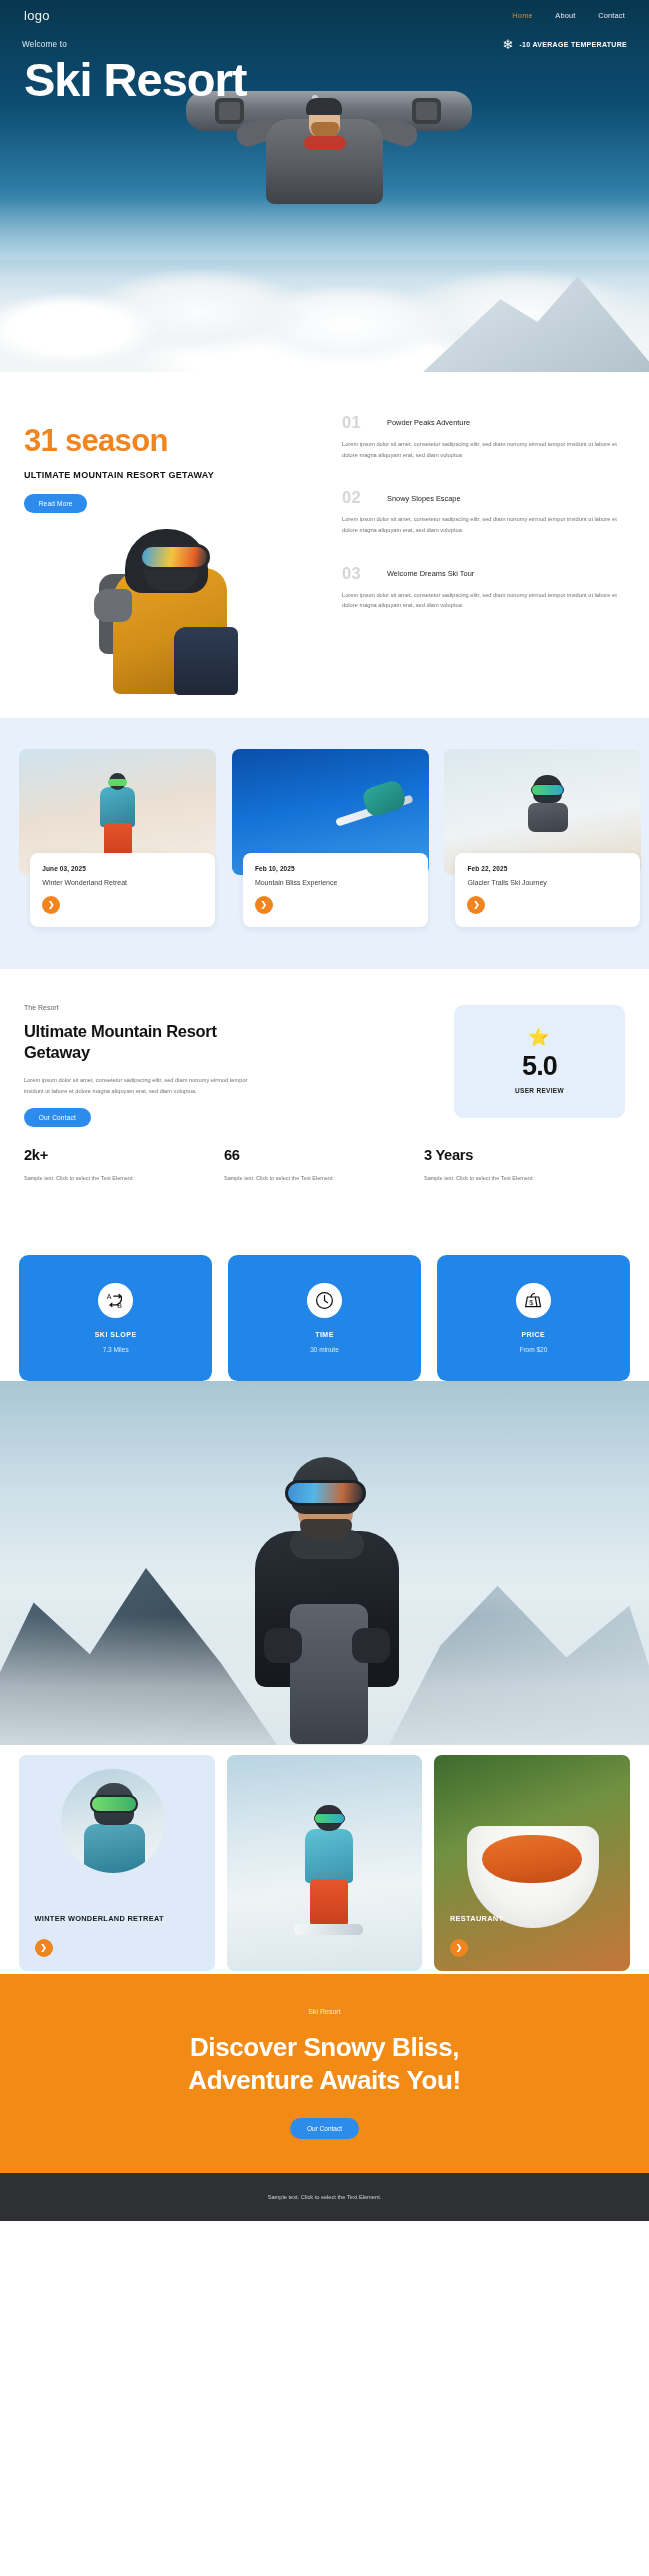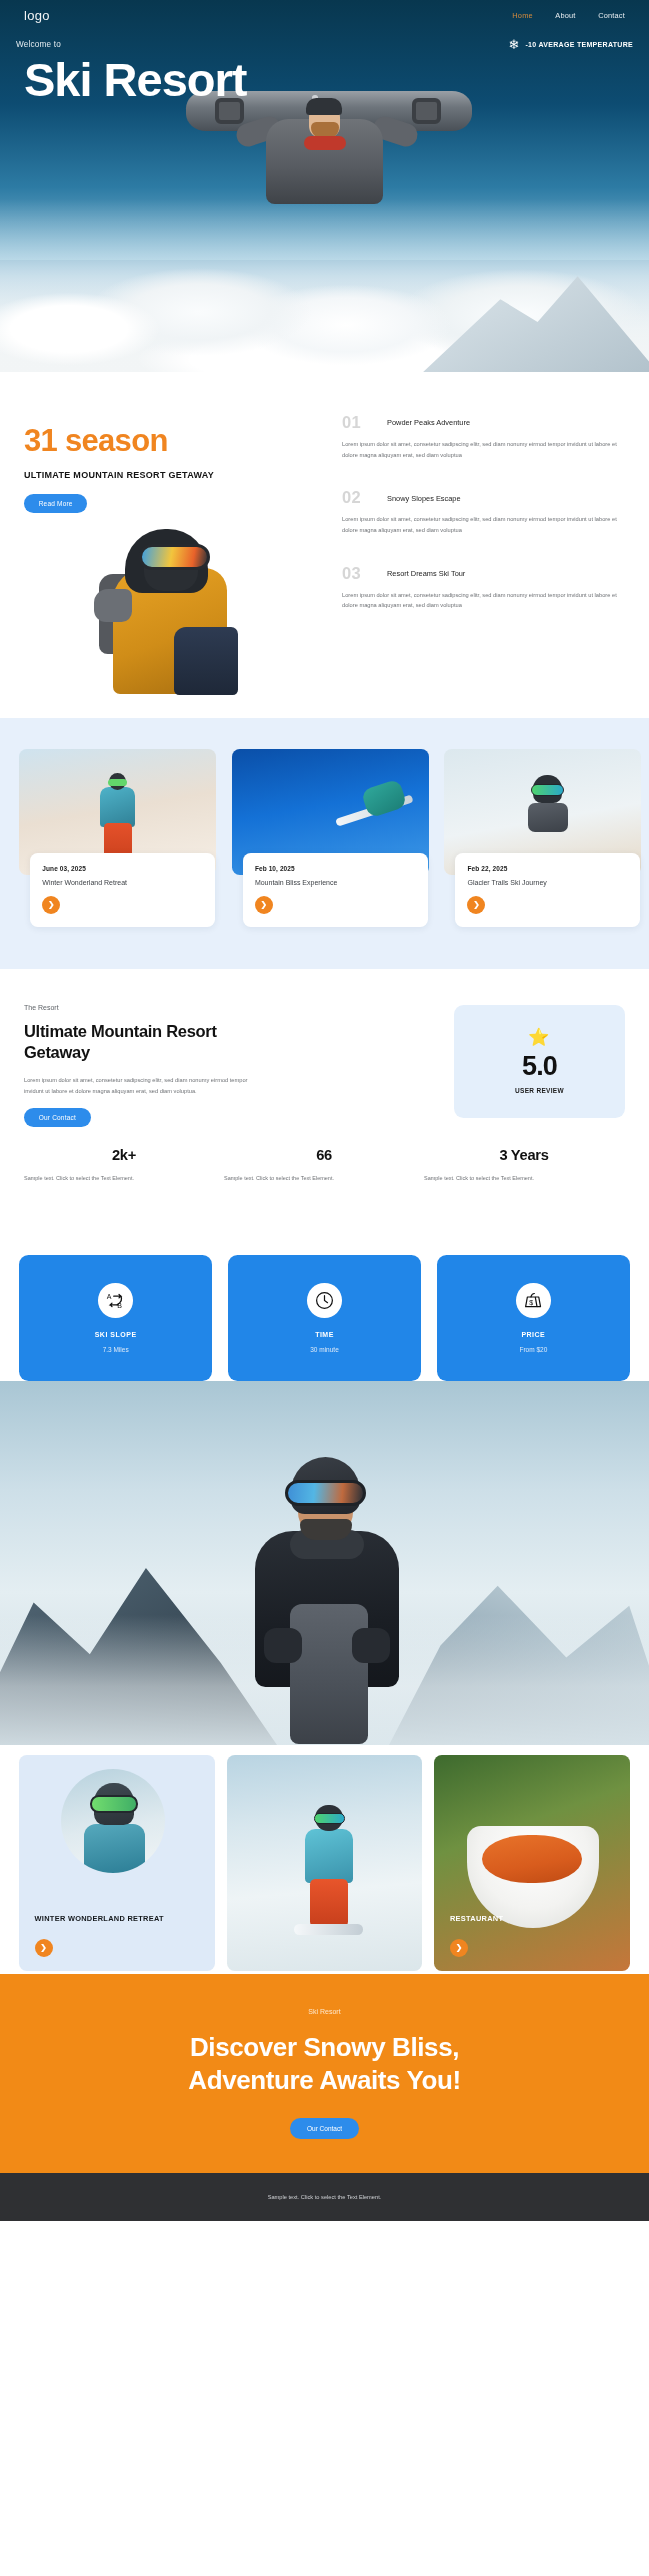--- a/index.html
+++ b/index.html
@@ -43,21 +43,21 @@
     padding:0 24px; z-index:6;
   }
   .logo { color:#fff; font-size:13px; letter-spacing:0.3px; opacity:.95; font-weight:400; }
   .nav { display:flex; gap:22.5px; }
   .nav a { font-size:7.4px; color:#e9eef2; text-decoration:none; letter-spacing:0.2px; }
   .nav a.active { color:#d68b3c; }
 
   .hero-top {
     position:absolute; left:0; top:38px; width:649px;
     display:flex; align-items:center; justify-content:space-between;
-    padding:0 16px; z-index:6;
+    padding:0 22px; z-index:6;
   }
   .welcome { color:#e4ecf1; font-size:8.2px; letter-spacing:0.2px; }
   .temp-wrap { display:flex; align-items:center; gap:6px; }
   .snowflake { color:#fff; font-size:13px; line-height:1; }
   .temp-text { color:#fff; font-size:7px; font-weight:700; letter-spacing:0.3px; }
 
   .hero-title {
     position:absolute; left:24px; top:55px;
     font-size:47px; font-weight:700; color:#fff;
     letter-spacing:-1px; z-index:5; line-height:1.05;
@@ -250,21 +250,21 @@
     position:absolute; right:24px; top:36px; width:171px; height:113px;
     background:#E4EFFB; border-radius:9.5px;
     display:flex; flex-direction:column; align-items:center; justify-content:center;
   }
   .star { font-size:17.3px; line-height:1; color:#F5B82E; }
   .review-score { margin-top:5.2px; font-size:27px; font-weight:700; color:#111; letter-spacing:-0.9px; }
   .review-label { margin-top:5.2px; font-size:6.5px; font-weight:700; color:#1b1b1b; letter-spacing:0.3px; }
 
   .stats { position:absolute; left:24px; top:178px; width:601px; display:flex; gap:0; }
   .stat { width:200px; }
-  .stat-num { font-size:14.7px; font-weight:700; color:#111; letter-spacing:-0.3px;text-align:center; }
+  .stat-num { font-size:14.7px; font-weight:700; color:#111; letter-spacing:-0.3px; }
   .stat-txt { margin-top:10.4px; font-size:5.5px; color:#6f7276; line-height:1.85; max-width:126px; }
 
   
   .features { position:relative; width:649px; height:126px; background:#fff; padding:0 19px; }
   .ft-row { display:flex; gap:15.6px; }
   .ft-card {
     width:197px; height:126px; background:#2186E8; border-radius:9.5px;
     display:flex; flex-direction:column; align-items:center; justify-content:center;
   }
   .ft-icon {
@@ -478,21 +478,21 @@
       <div class="feat">
         <div class="feat-head">
           <div class="feat-num">02</div>
           <div class="feat-title">Snowy Slopes Escape</div>
         </div>
         <div class="feat-body">Lorem ipsum dolor sit amet, consetetur sadipscing elitr, sed diam nonumy eirmod tempor invidunt ut labore et dolore magna aliquyam erat, sed diam voluptua</div>
       </div>
       <div class="feat">
         <div class="feat-head">
           <div class="feat-num">03</div>
-          <div class="feat-title">Resort Dreams Ski Tour</div>
+          <div class="feat-title">Welcome Dreams Ski Tour</div>
         </div>
         <div class="feat-body">Lorem ipsum dolor sit amet, consetetur sadipscing elitr, sed diam nonumy eirmod tempor invidunt ut labore et dolore magna aliquyam erat, sed diam voluptua</div>
       </div>
     </div>
   </section>
 
   <section class="events">
     <div class="ev-row">
 
       <div class="ev-card">

